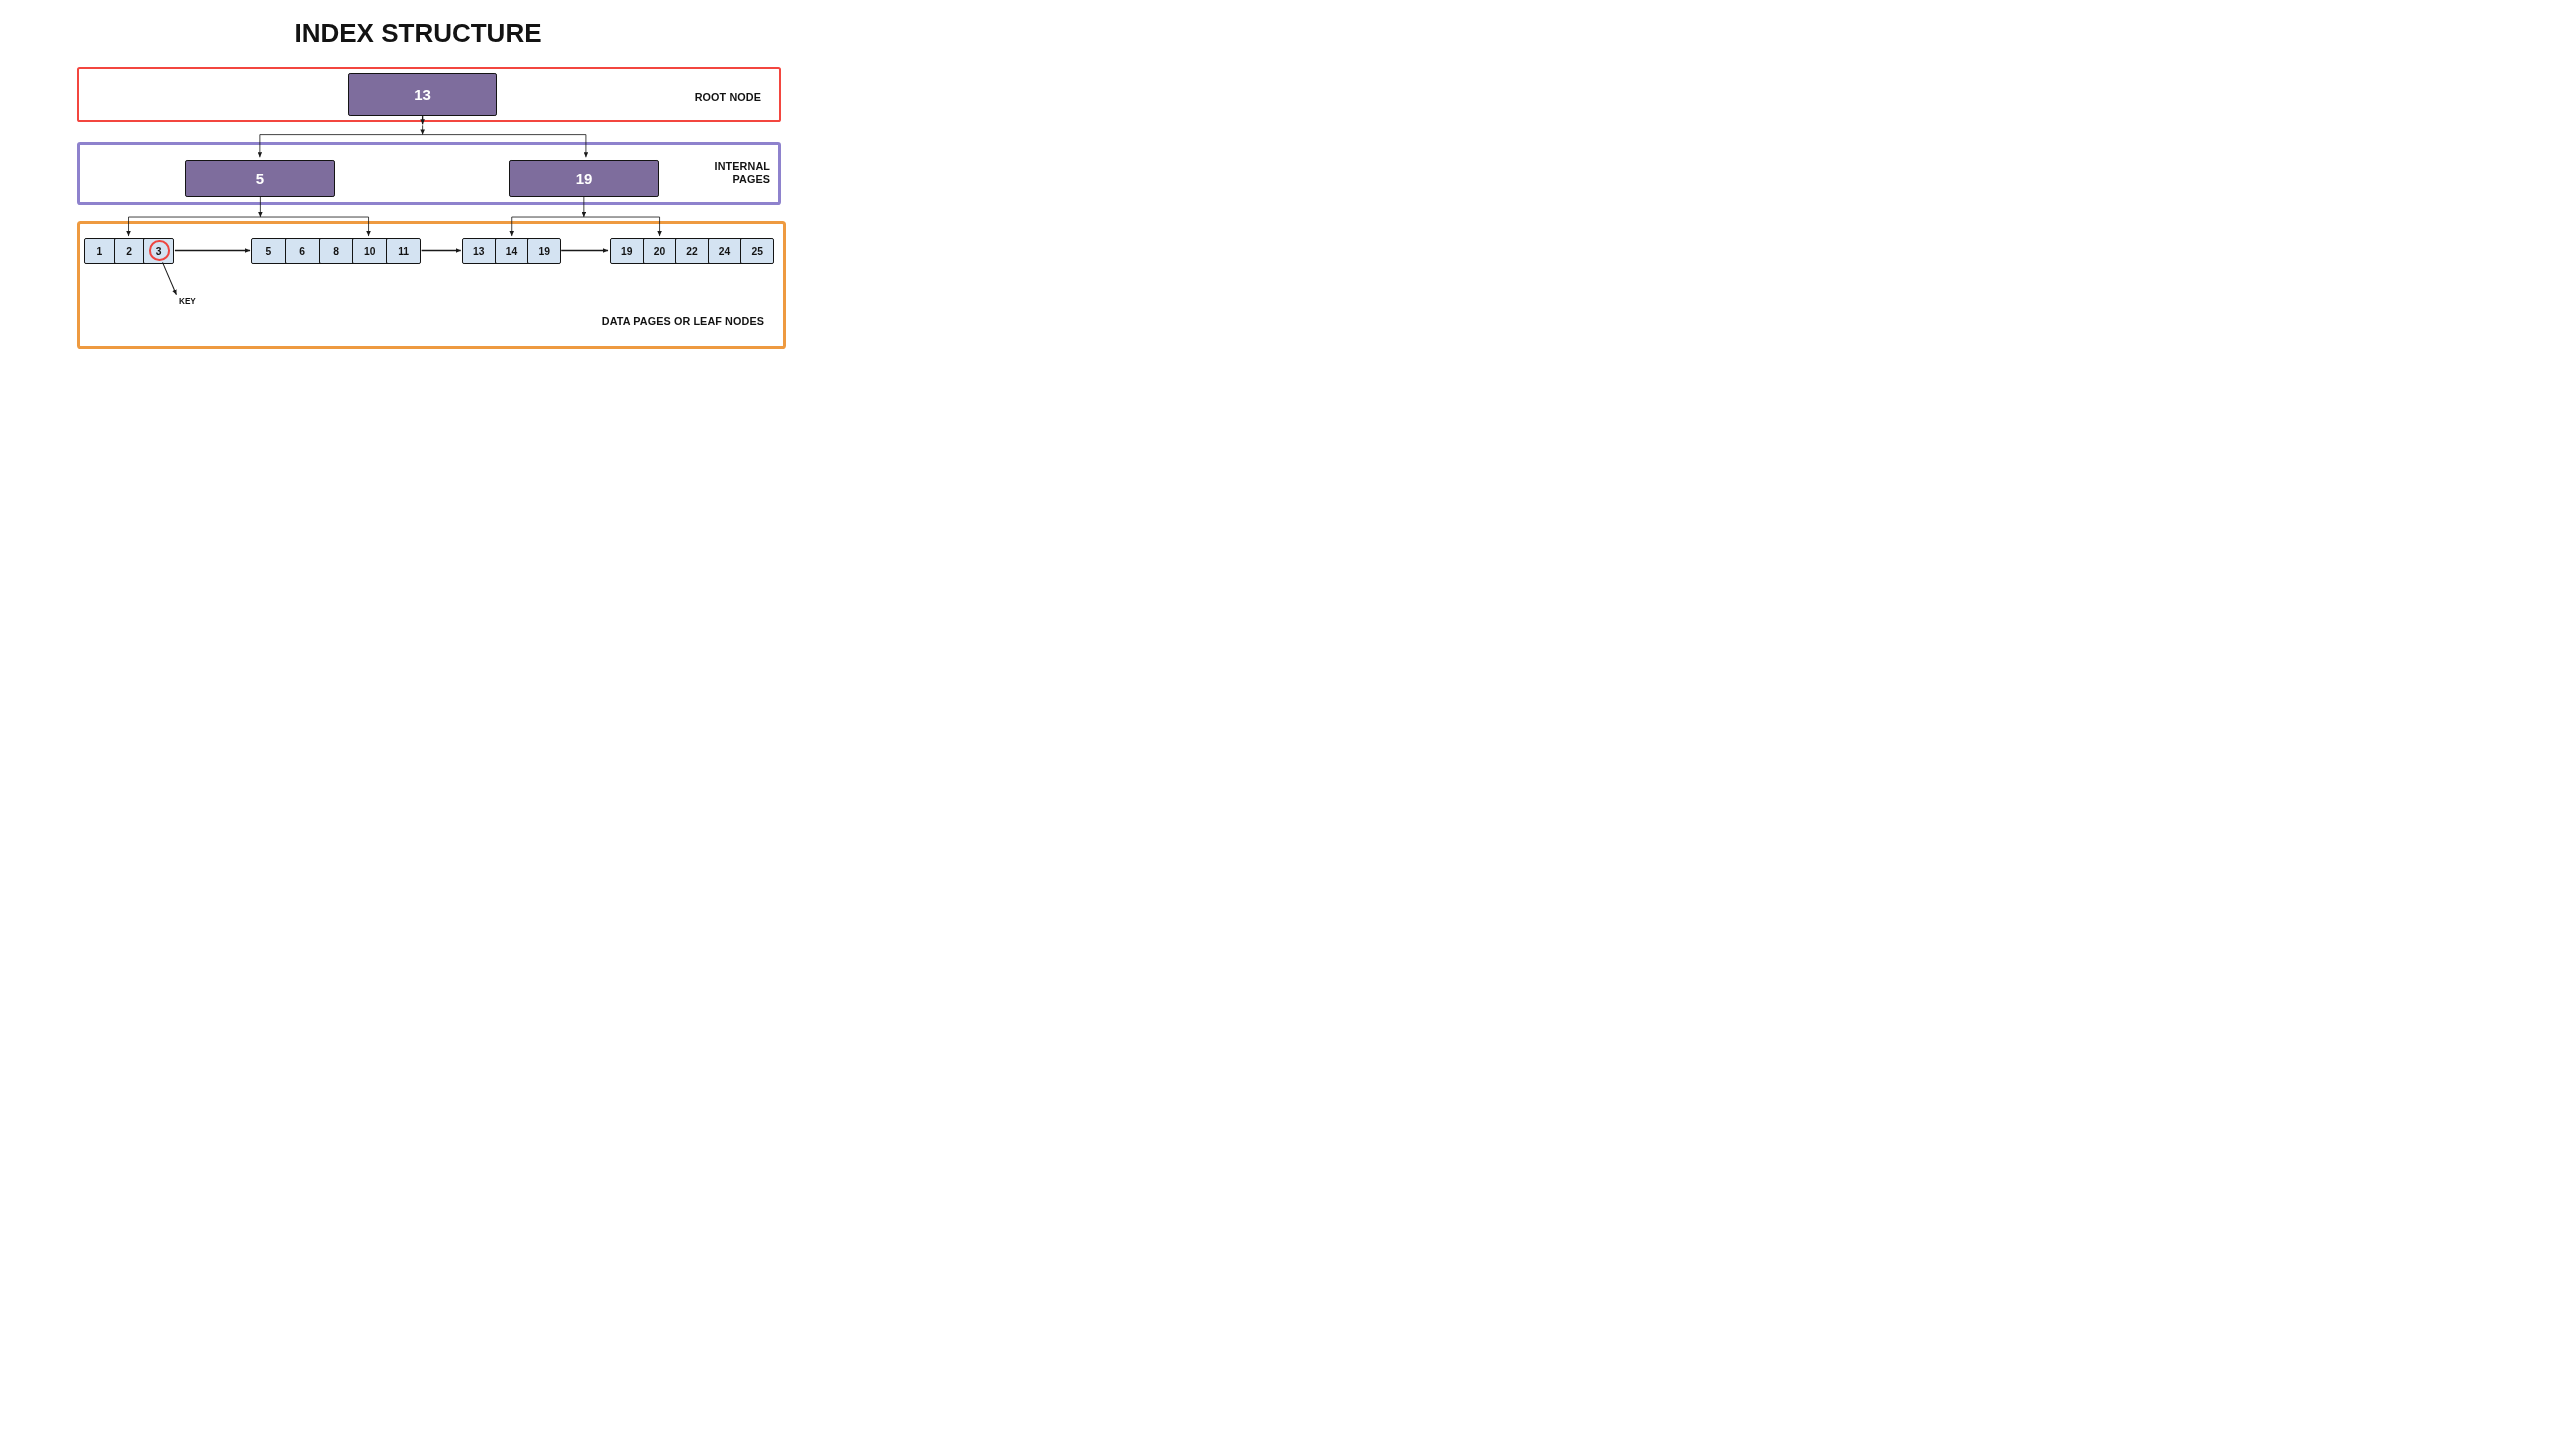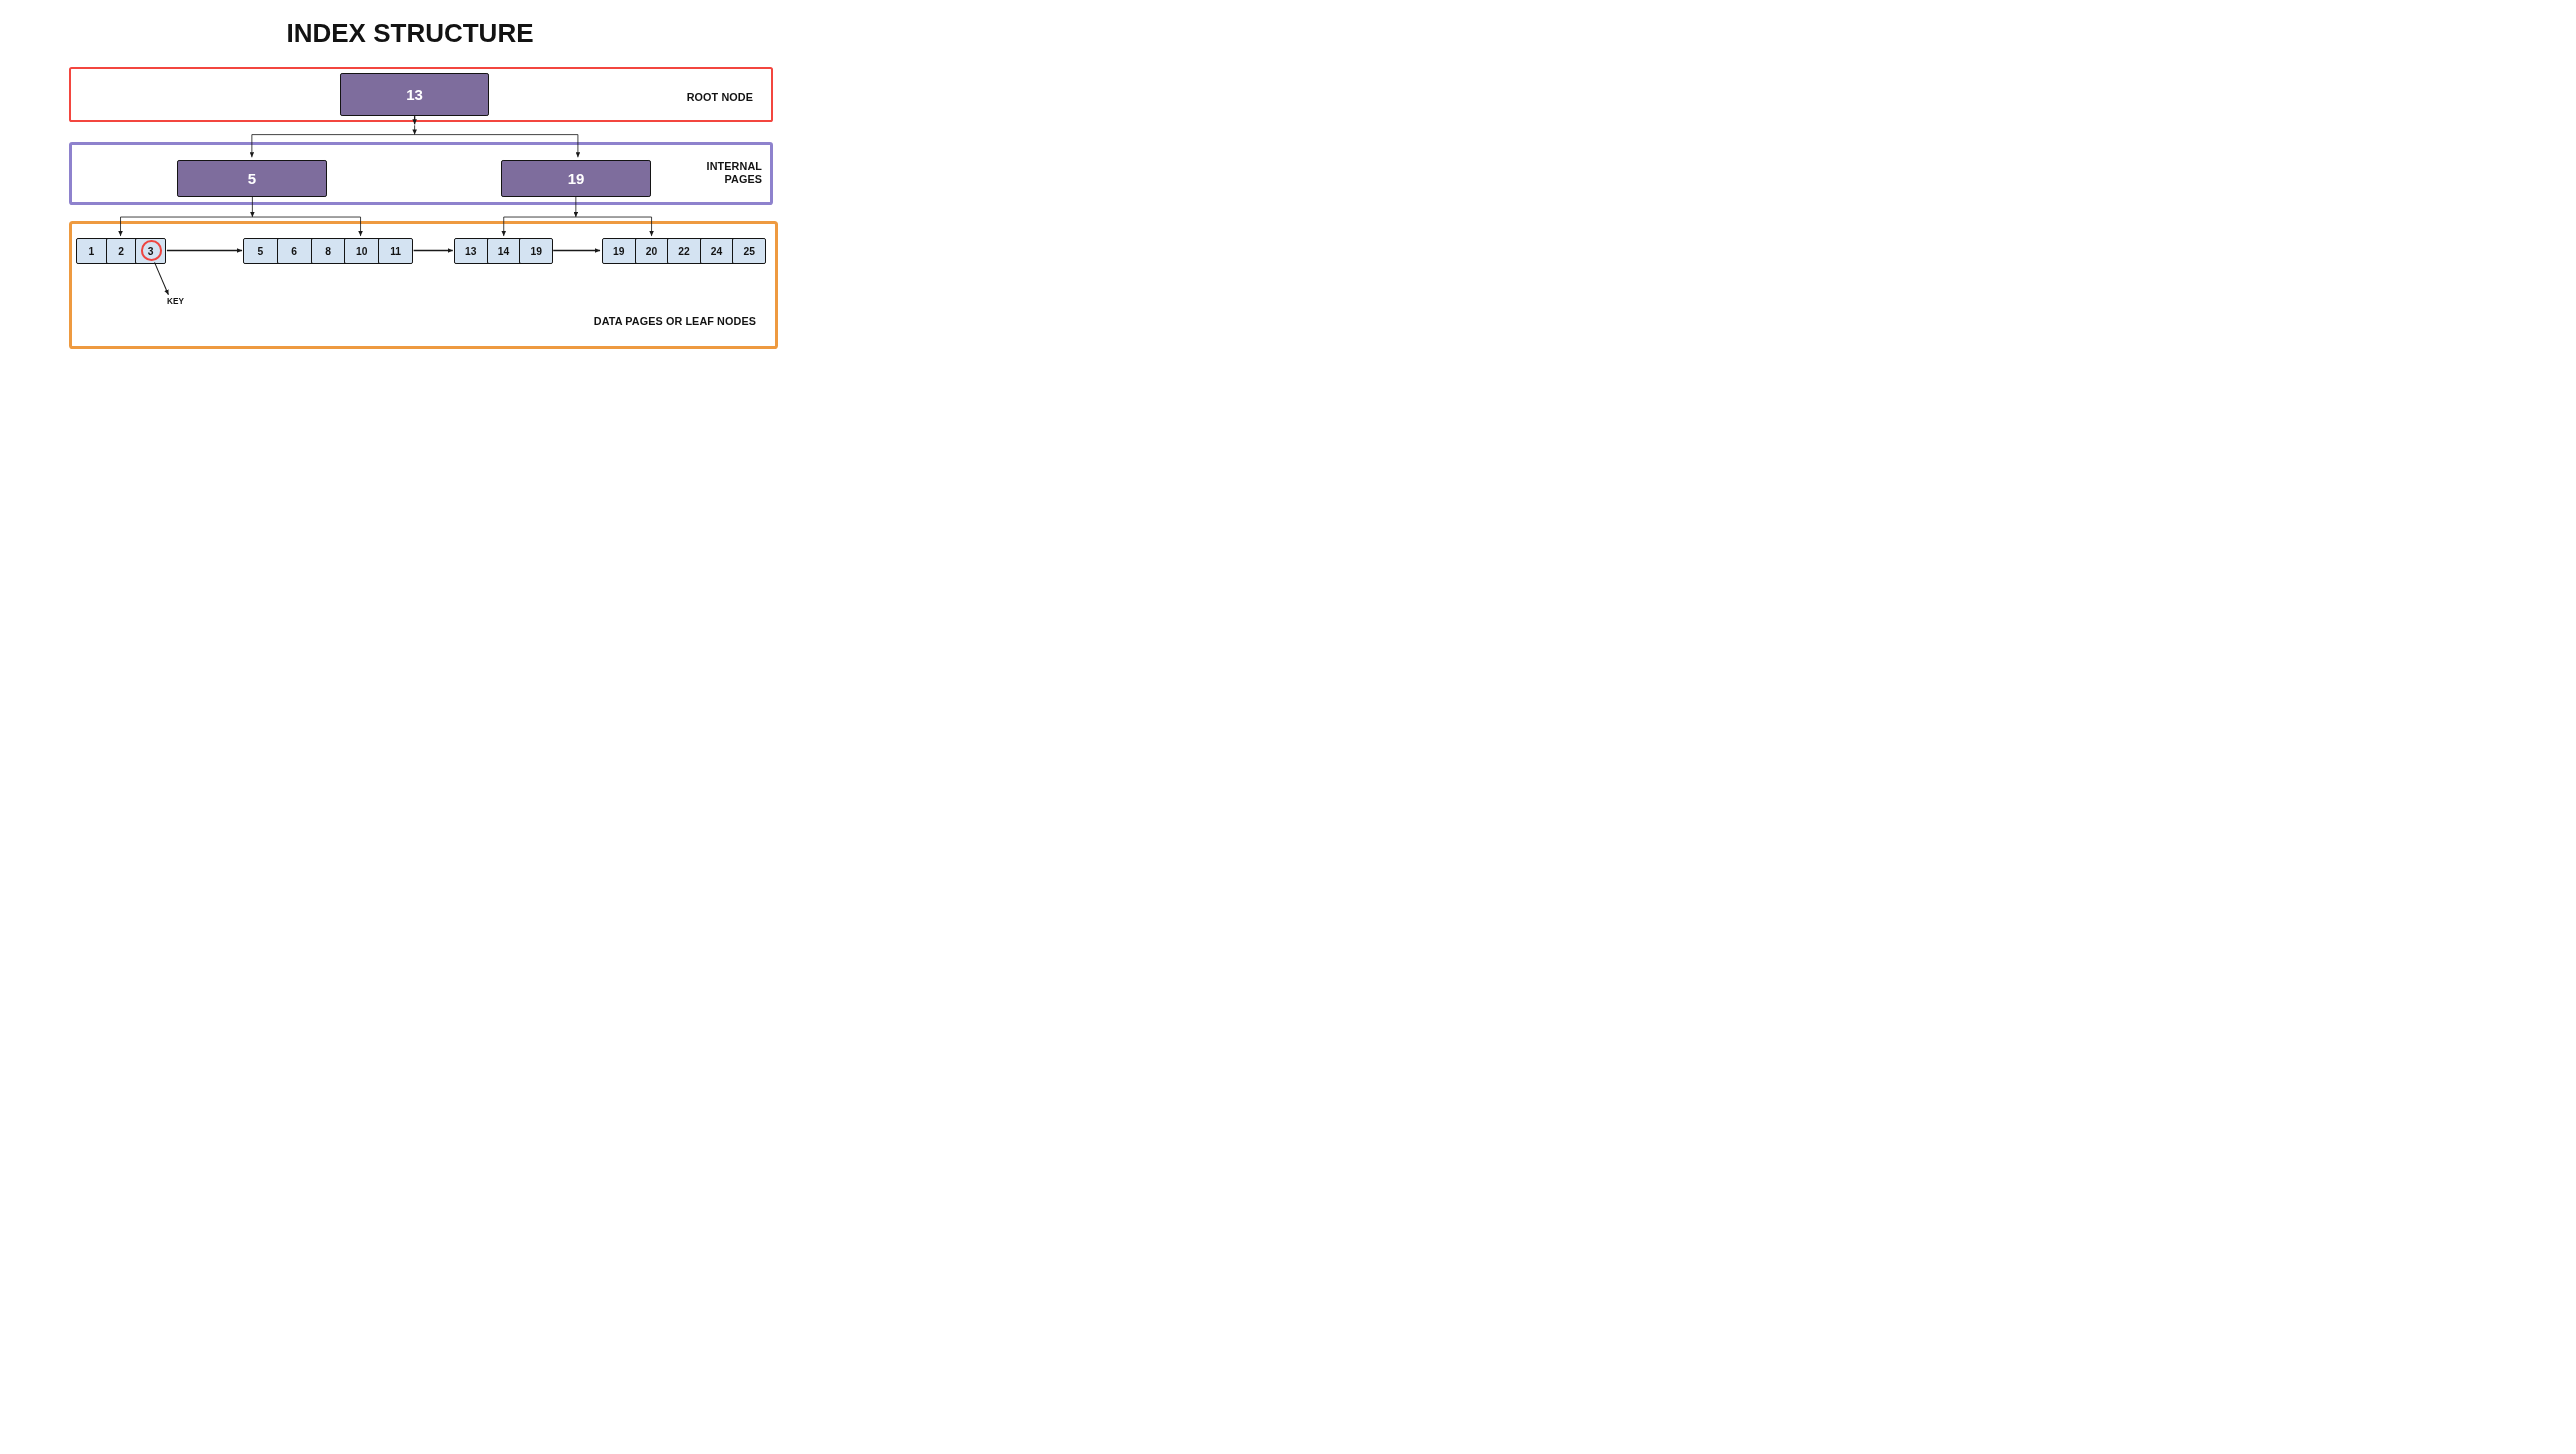--- a/index.html
+++ b/index.html
@@ -1,18 +1,18 @@
 <!DOCTYPE html>
 <html style="font-size:8.2px"><head>
 <meta charset="utf-8">
 <style>
   html,body{margin:0;padding:0;background:#ffffff;}
   .canvas{
     position:relative;width:820px;height:364px;background:#ffffff;overflow:hidden;
-    font-family:"Liberation Sans", sans-serif;color:#111;
+    font-family:"Liberation Sans", sans-serif;color:#111;margin-left:8px;
   }
   .title{
     position:absolute;left:0;top:17.5px;width:100%;text-align:center;
     font-size:26px;font-weight:900;letter-spacing:0px;color:#131313;
   }
   .container-box{position:absolute;background:#fff;box-sizing:border-box;}
   .box-root{left:69px;top:67px;width:704px;height:55px;border:2.6px solid #f3463f;border-radius:2.6px;}
   .box-internal{left:69px;top:142px;width:704px;height:63px;border:3.1px solid #8e82cd;border-radius:3.1px;}
   .box-leaf{left:69px;top:221px;width:709px;height:128px;border:3.6px solid #ee9a40;border-radius:3.6px;}
   .section-label{
@@ -43,21 +43,21 @@
     flex:1;background:#d4e3f2;display:flex;align-items:center;justify-content:center;
     font-size:10.3px;font-weight:bold;color:#131313;border-right:1px solid #141414;
     border-radius:1px;
   }
   .leaf-cell:last-child{border-right:none;}
   .key-circle{
     position:absolute;left:141px;top:240px;width:20.6px;height:20.6px;border:2.1px solid #ee4540;
     border-radius:50%;box-sizing:border-box;z-index:6;
   }
   .key-label{
-    position:absolute;left:163px;top:297px;width:25px;text-align:center;
+    position:absolute;left:171px;top:297px;width:25px;
     font-size:8.2px;font-weight:800;color:#131313;
   }
   .wires{position:absolute;left:0;top:0;z-index:10;pointer-events:none;}
 </style>
 </head>
 <body>
 
 <div class="canvas">
 
   <div class="title">INDEX STRUCTURE</div>

